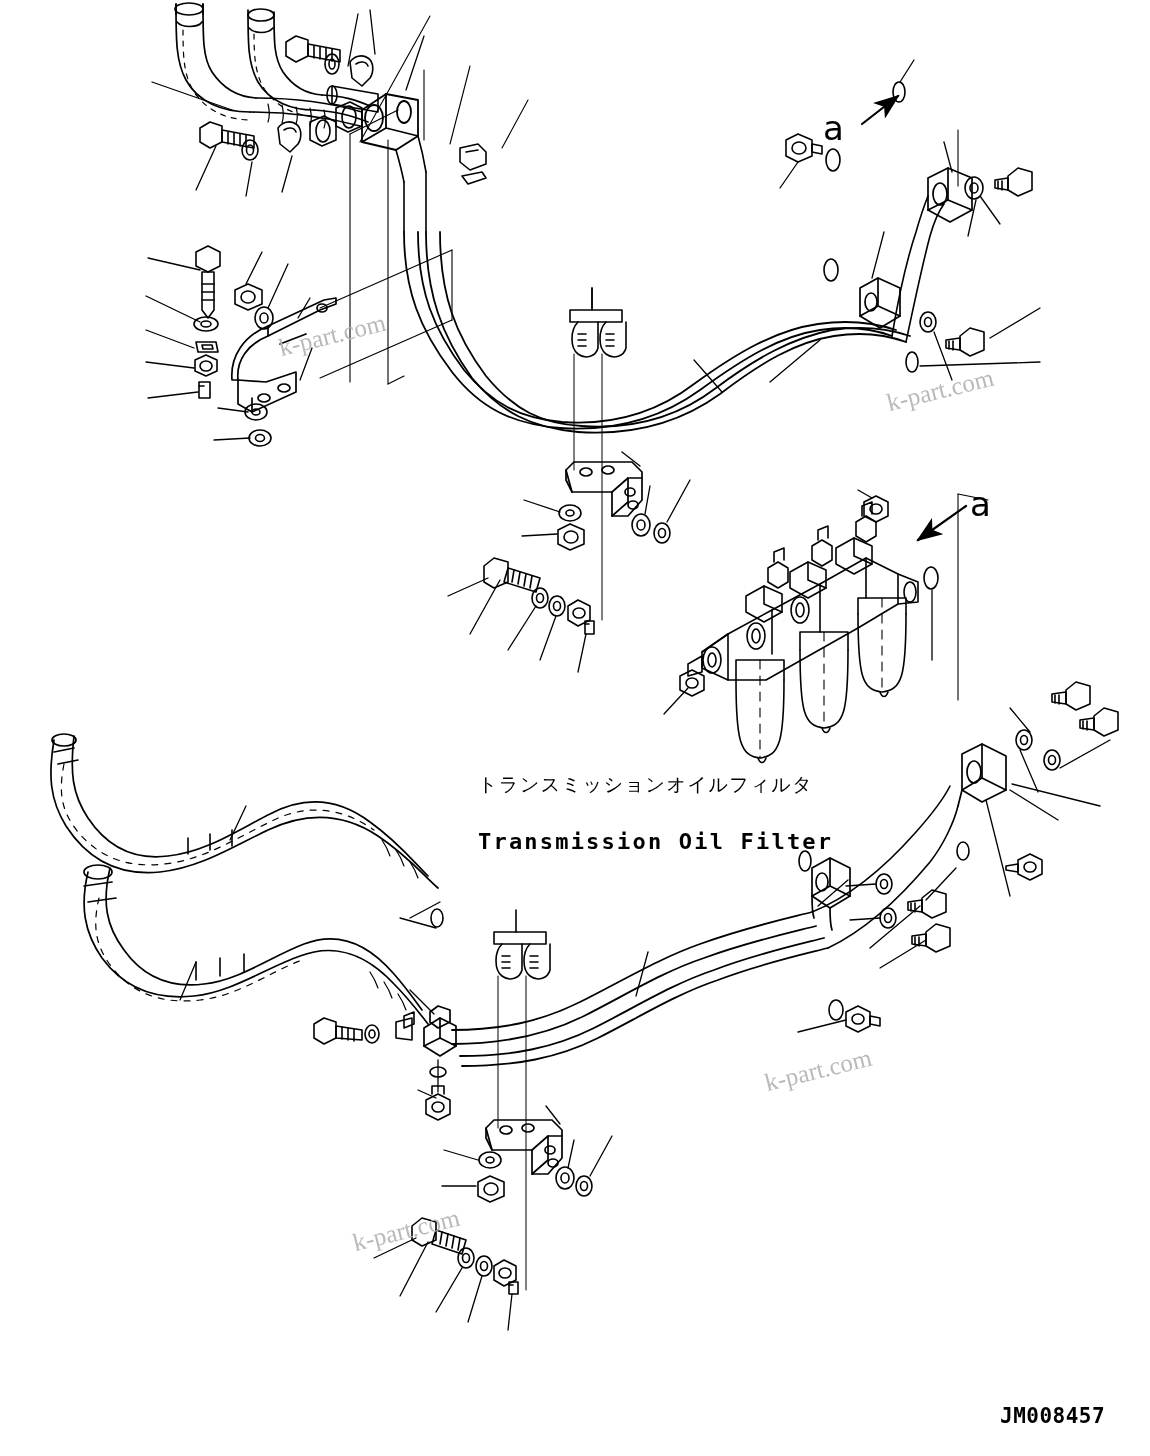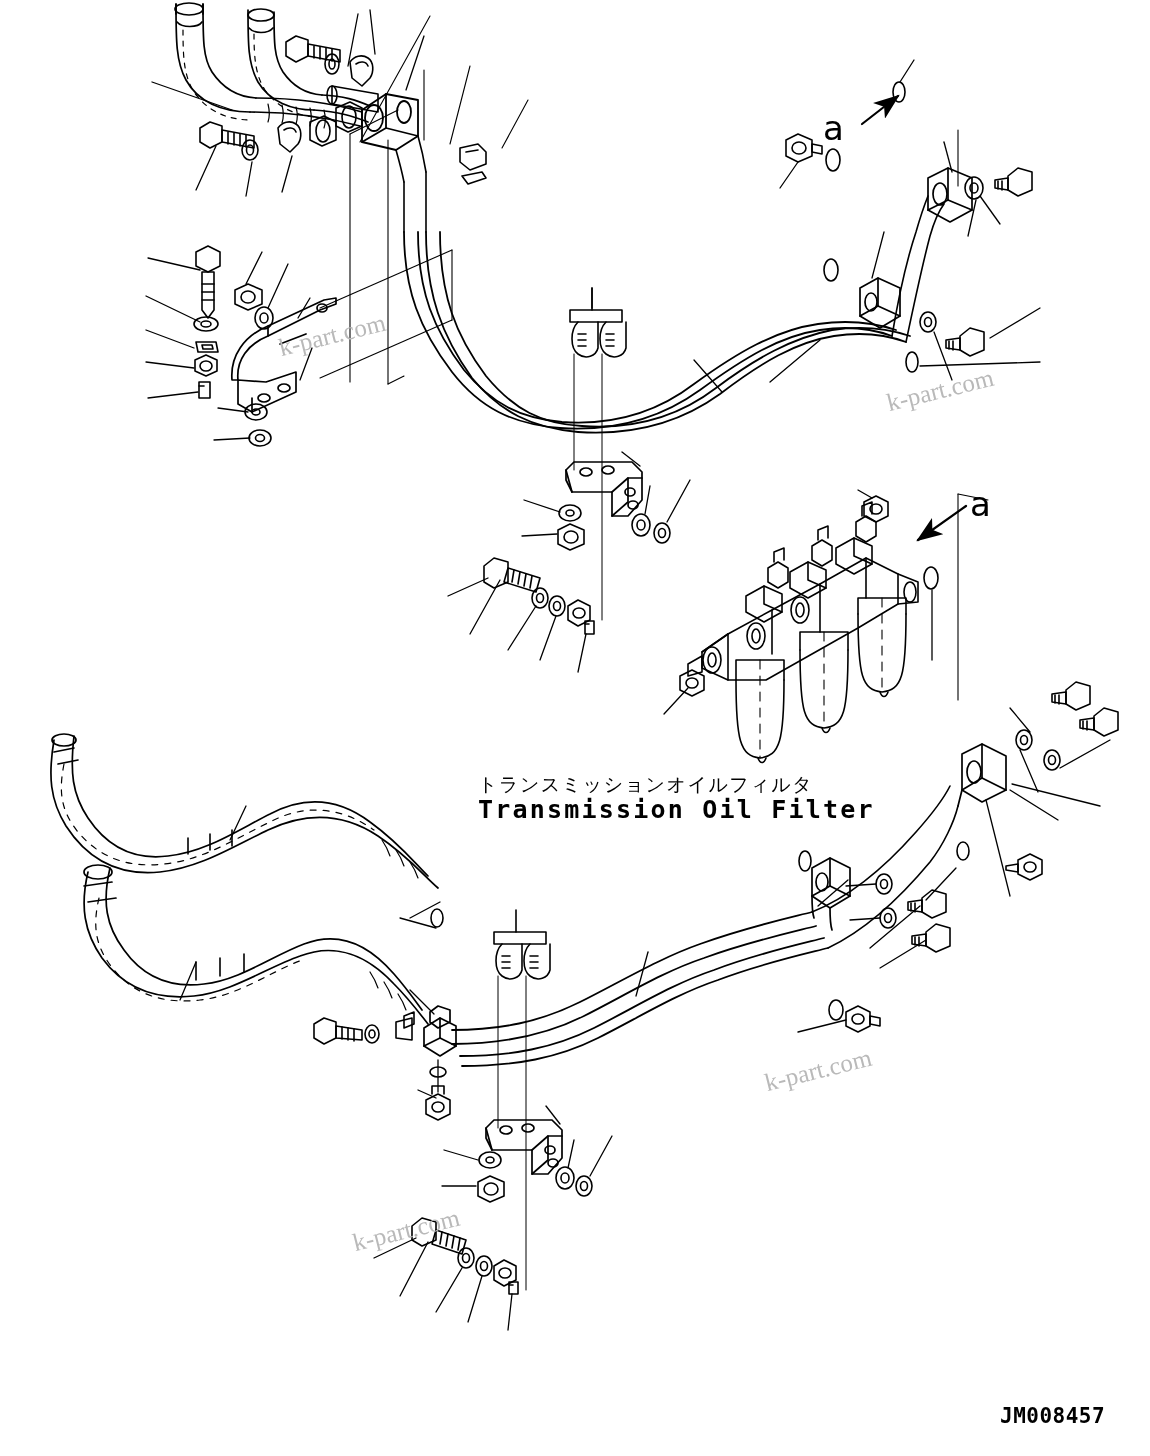--- a/index.html
+++ b/index.html
@@ -33,23 +33,23 @@
     left: 478px;
     top: 772px;
     font-family: "DejaVu Sans", sans-serif;
     font-size: 19px;
     letter-spacing: 1.5px;
     font-weight: 500;
     text-align: center;
   }
   #caption-en {
     left: 478px;
-    top: 795px;
+    top: 829px;
     font-family: "DejaVu Sans Mono", monospace;
-    font-size: 25px;
+    font-size: 22px;
     letter-spacing: 2.2px;
     font-weight: 700;
     text-align: center;
   }
   #drawing-number {
     left: 1000px;
     top: 1404px;
     font-family: "DejaVu Sans Mono", monospace;
     font-size: 21px;
     letter-spacing: 0.5px;

